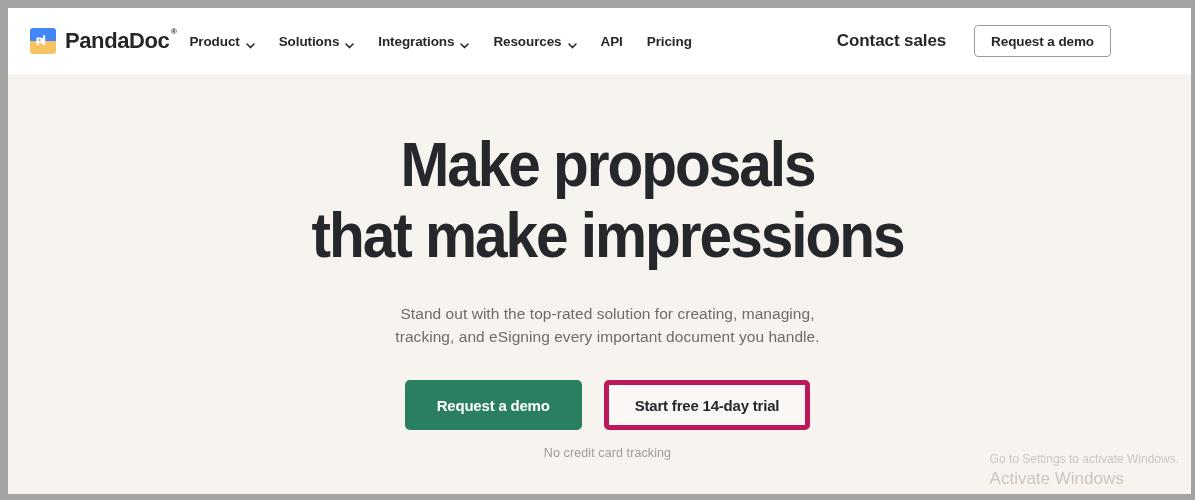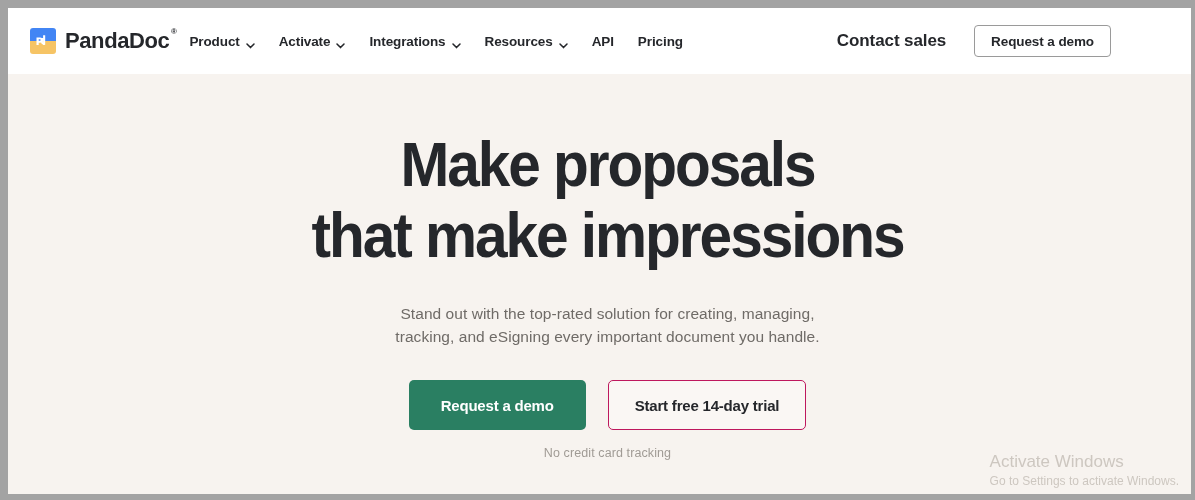--- a/index.html
+++ b/index.html
@@ -180,21 +180,21 @@
   }
   #cta-primary {
     background: #2a7f62;
     color: #ffffff;
     border: none;
     padding: 0 32px;
   }
   #cta-secondary {
     background: #faf7f4;
     color: #25272b;
-    border: 1px solid #be185d;
+    border: 5px solid #be185d;
     padding: 0 26px;
     margin-left: 22px;
   }
   #no-credit-note {
     margin: 0;
     padding-top: 16px;
     font-size: 12.5px;
     color: #a09b95;
     letter-spacing: 0.1px;
   }
@@ -246,21 +246,21 @@
       <nav id="main-nav">
         <div class="nav-item">
           <span>Product</span>
           <span class="caret">
             <svg width="9" height="6" viewBox="0 0 9 6">
                 <path d="M1 1 L4.5 4.6 L8 1" fill="none" stroke="#25272b" stroke-width="1.5" stroke-linecap="round" stroke-linejoin="round"></path>
               </svg>
           </span>
         </div>
         <div class="nav-item">
-          <span>Activate</span>
+          <span>Solutions</span>
           <span class="caret">
             <svg width="9" height="6" viewBox="0 0 9 6">
                 <path d="M1 1 L4.5 4.6 L8 1" fill="none" stroke="#25272b" stroke-width="1.5" stroke-linecap="round" stroke-linejoin="round"></path>
               </svg>
           </span>
         </div>
         <div class="nav-item">
           <span>Integrations</span>
           <span class="caret">
             <svg width="9" height="6" viewBox="0 0 9 6">
@@ -304,18 +304,18 @@
 
       <div id="cta-row">
         <button id="cta-primary" class="cta">Request a demo</button>
         <button id="cta-secondary" class="cta">Start free 14-day trial</button>
       </div>
 
       <p id="no-credit-note">No credit card tracking</p>
     </div>
 
     <div id="watermark">
+      <div id="wm-sub">Go to Settings to activate Windows.</div>
       <div id="wm-title">Activate Windows</div>
-      <div id="wm-sub">Go to Settings to activate Windows.</div>
     </div>
 
   </div>
 </div>
 
 </body></html>

